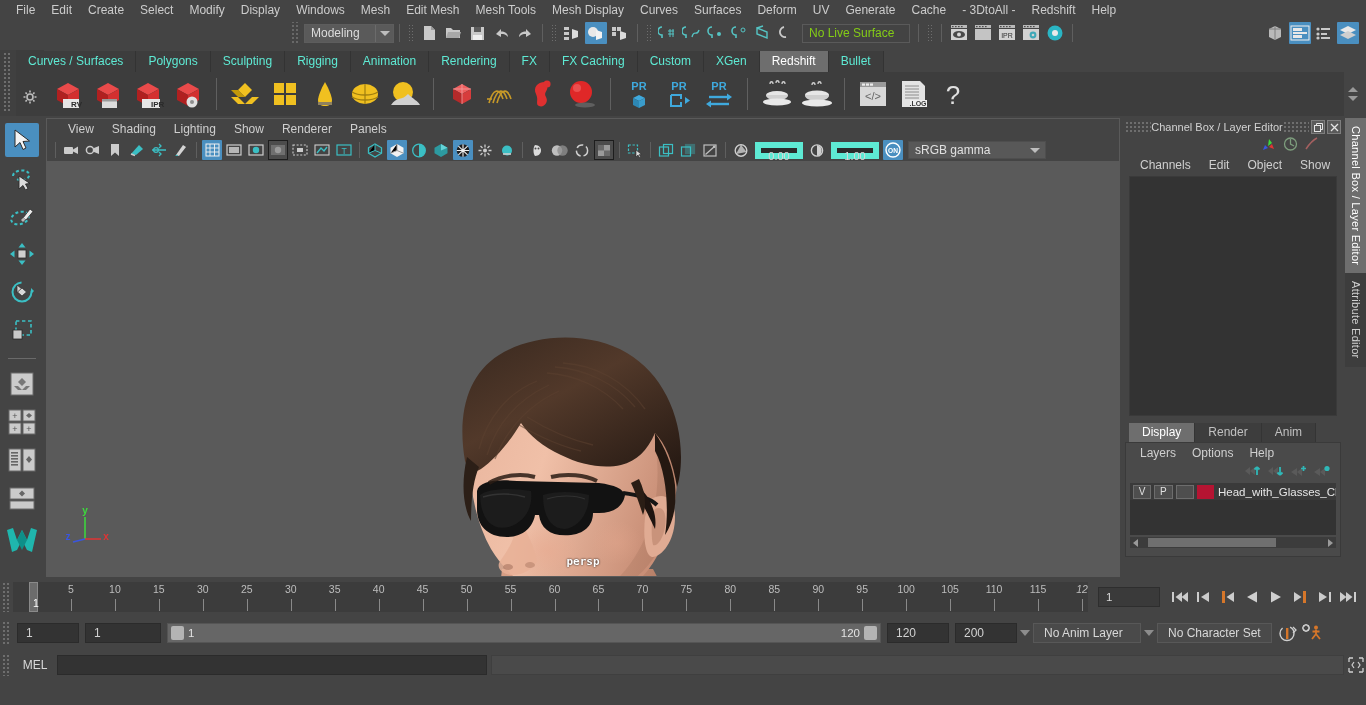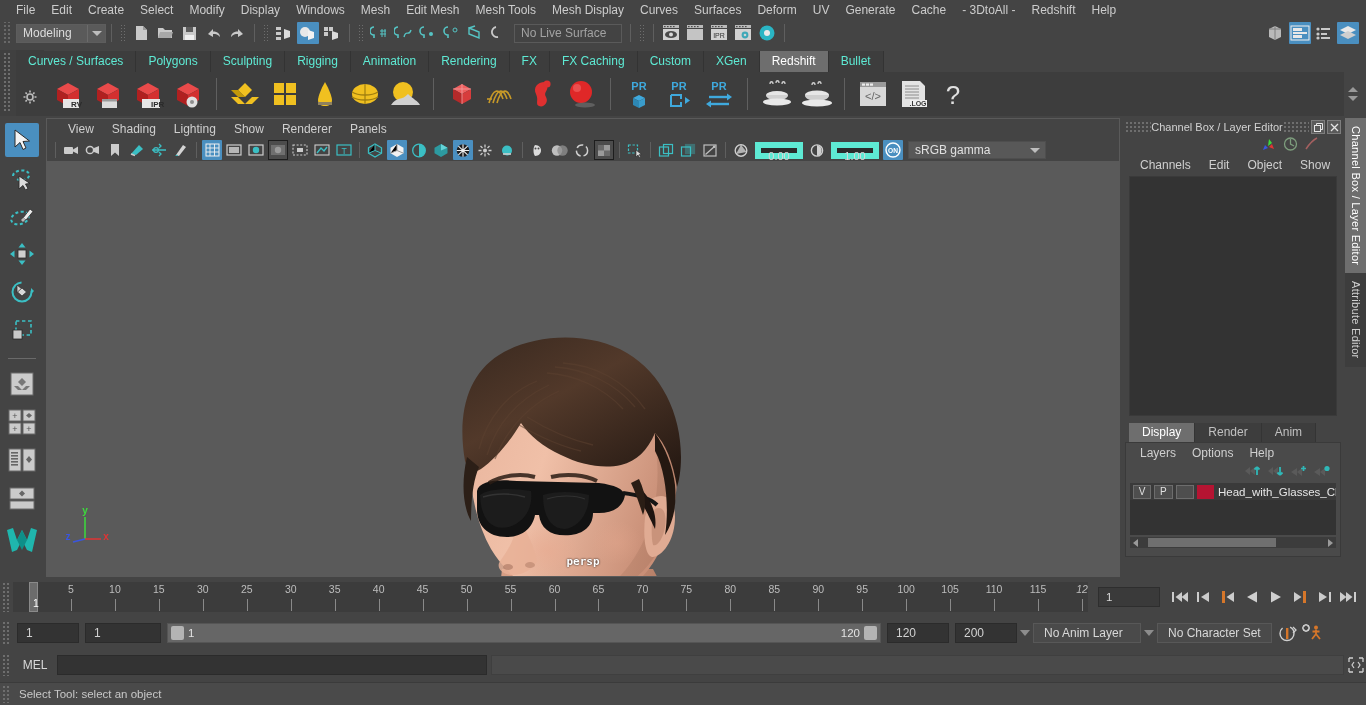--- a/index.html
+++ b/index.html
@@ -20,21 +20,21 @@
     background: #444444; display: flex; align-items: center; padding-left: 8px;
   }
   .menu-item {
     padding: 0 8px; height: 20px; line-height: 20px;
     font-size: 12px; color: #cccccc; white-space: nowrap;
   }
 
   
   .statusline {
     position: absolute; left: 0; top: 20px; width: 1366px; height: 26px;
-    background: #444444; display: flex; align-items: center;
+    background: #444444; display: flex; align-items: center; justify-content: center;
   }
   .grip {
     width: 9px; height: 22px; margin: 0 2px 0 3px;
     background-image: radial-gradient(#6e6e6e 35%, transparent 36%);
     background-size: 4px 4px; background-position: 0 2px; opacity: .85;
   }
   .mode-select {
     width: 90px; height: 19px; background: #5a5a5a; border: 1px solid #5d5d5d;
     display: flex; align-items: center; margin-left: 2px;
   }
@@ -55,21 +55,21 @@
     background-image: radial-gradient(#6e6e6e 35%, transparent 36%);
     background-size: 3px 3px;
   }
   .icbtn {
     width: 22px; height: 22px; display: flex; align-items: center;
     justify-content: center; margin: 0 1px; border-radius: 1px;
   }
   .icbtn.on { background: #4a8fc0; }
   .live-surface {
     width: 108px; height: 19px; background: #434343; border: 1px solid #5a5a5a;
-    display: flex; align-items: center; padding-left: 6px; color: #a3a3a3;
+    display: flex; align-items: center; padding-left: 6px; color: #84cc16;
     font-size: 12px; margin: 0 3px;
   }
   .right-icons {
     position: absolute; right: 6px; top: 0; height: 26px;
     display: flex; align-items: center;
   }
 
   
   .shelf-tabs {
     position: absolute; left: 16px; top: 50px; width: 1350px; height: 22px;
@@ -1488,17 +1488,13 @@
     <div class="mel-input"></div>
     <div class="mel-output"></div>
     <div class="pb" style="width:20px;">
       <svg width="16" height="16" viewBox="0 0 16 16">
           <path d="M1 1 h4 M1 1 v4 M15 1 h-4 M15 1 v4 M1 15 h4 M1 15 v-4 M15 15 h-4 M15 15 v-4" stroke="#cfcfcf" stroke-width="1.3" fill="none"></path>
           <path d="M6 5 L4 8 L6 11 M10 5 L12 8 L10 11" stroke="#cfcfcf" stroke-width="1.2" fill="none"></path>
         </svg>
     </div>
   </div>
 
-  <div class="status-row">
-    <div class="ts-grip" style="height:18px;"></div>
-    <div class="status-txt">Select Tool: select an object</div>
-  </div>
 </div>
 
 </body></html>

